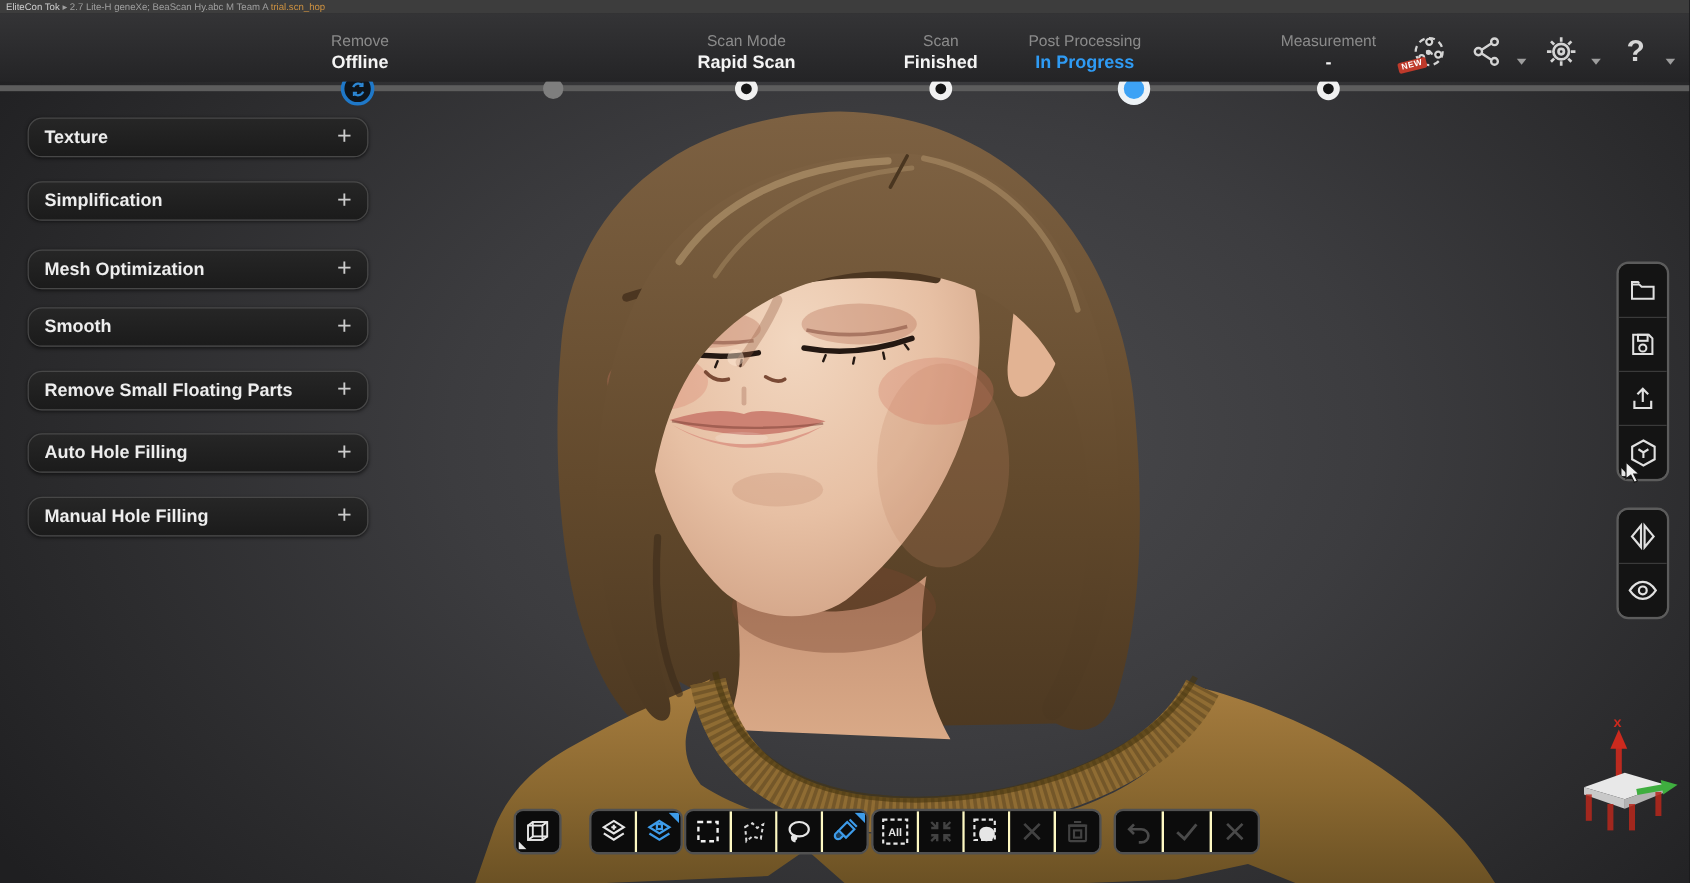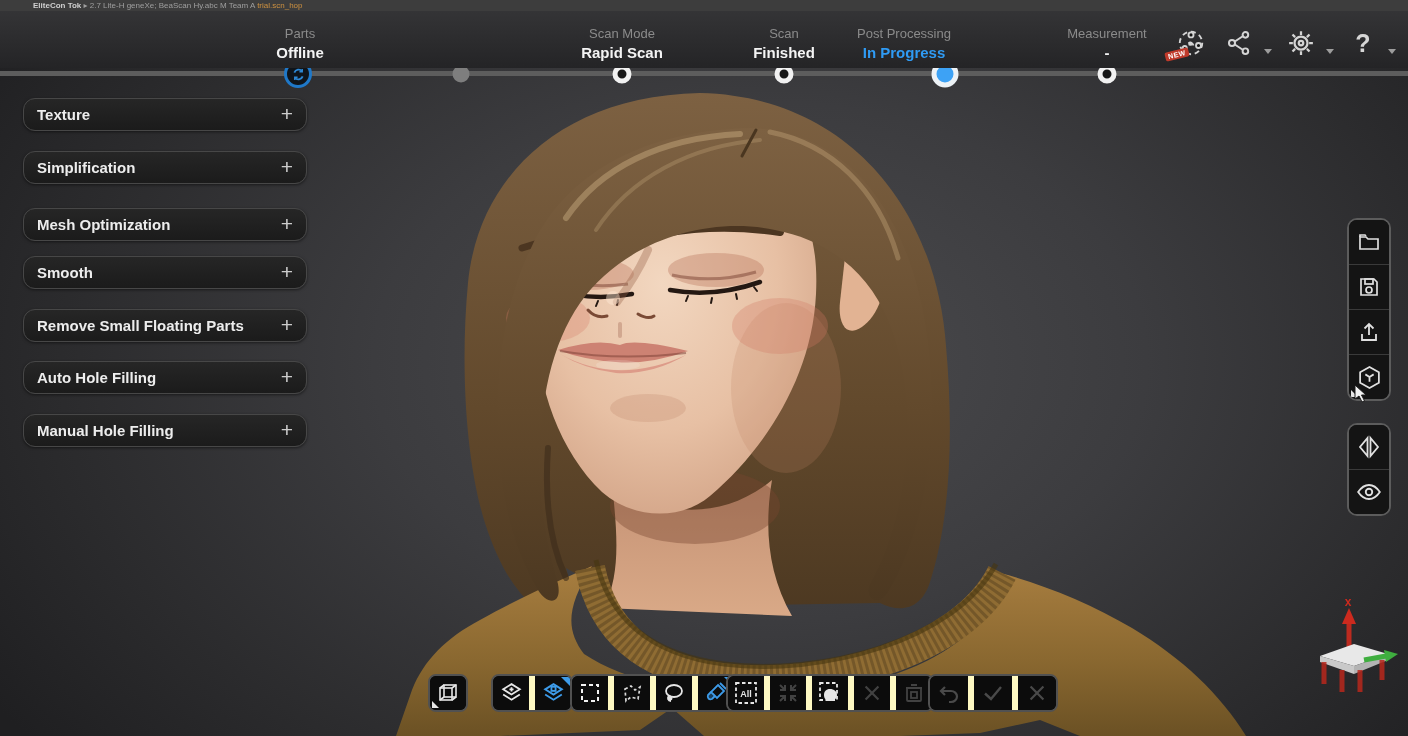--- a/index.html
+++ b/index.html
@@ -3,21 +3,21 @@
 <meta charset="utf-8">
 <style>
   html,body{margin:0;padding:0;background:#151515;}
   .stage{position:relative;width:1408px;height:736px;overflow:hidden;
          font-family:"Liberation Sans",sans-serif;background:#232325;}
 
   
   .titlebar{position:absolute;top:0;left:0;right:0;height:11px;background:#3d3d3d;
             color:#b8b8b8;font-size:8px;line-height:11px;padding-left:5px;
             white-space:nowrap;overflow:hidden;z-index:20;}
-  .titlebar .t-main{font-weight:bold;color:#cfcfcf;margin-left:28px;}
+  .titlebar .t-main{font-weight:normal;color:#cfcfcf;}
   .titlebar .t-rest{color:#9f9f9f;}
   .titlebar .t-accent{color:#cd9140;}
 
   
   .header{position:absolute;top:11px;left:0;right:0;height:57px;
           background:linear-gradient(#343436,#29292b 70%,#242426);z-index:10;}
   .brand{position:absolute;left:38px;top:22px;font-size:28px;color:#f3f3f3;
          letter-spacing:.5px;z-index:11;}
   .step{position:absolute;top:26px;width:180px;margin-left:-90px;text-align:center;z-index:11;}
   .step .lab{font-size:13px;color:#8b8b8b;}
@@ -62,21 +62,21 @@
   .rgroup{position:absolute;left:1347px;width:44px;box-sizing:border-box;background:#151515;
           border:2px solid #5c5c5c;border-radius:10px;overflow:hidden;z-index:8;}
   .rbtn{position:relative;width:100%;height:44px;display:flex;align-items:center;
         justify-content:center;border-bottom:1px solid #3a3a3a;cursor:pointer;background:#141414;}
   .rbtn:last-child{border-bottom:none;}
 
   
   .bgroup{position:absolute;top:674px;height:38px;box-sizing:border-box;display:flex;
           background:#0f0f0f;border:2px solid #515151;border-radius:8px;overflow:hidden;z-index:8;}
   .bbtn{position:relative;width:36px;height:34px;display:flex;align-items:center;
-        justify-content:center;border-right:6px solid #fef9c3;background:#0c0c0c;cursor:pointer;}
+        justify-content:center;border-right:2px solid #fef9c3;background:#0c0c0c;cursor:pointer;}
   .bbtn:last-child{border-right:none;}
   .corner-bl{position:absolute;left:2px;bottom:2px;width:7px;height:7px;background:#e6e6e6;
              clip-path:polygon(0 0,0 100%,100% 100%);}
   .corner-tr{position:absolute;right:1px;top:1px;width:9px;height:9px;background:#3d9be9;
              clip-path:polygon(0 0,100% 0,100% 100%);}
 
   
   .gizmo{position:absolute;left:1302px;top:590px;z-index:5;}
   .cursor{position:absolute;left:1354px;top:384px;z-index:30;pointer-events:none;}
 </style>
@@ -85,21 +85,21 @@
 
 <div class="stage">
 
   <div class="titlebar">
     <span class="t-main">EliteCon Tok</span><span class="t-rest"> ▸ 2.7 Lite-H geneXe; BeaScan Hy.abc M Team A </span><span class="t-accent">trial.scn_hop</span>
   </div>
 
   <div class="header"></div>
 
   <div class="step" style="left:300px">
-    <div class="lab">Parts</div>
+    <div class="lab">Remove</div>
     <div class="val">Offline</div>
   </div>
   <div class="step" style="left:622px">
     <div class="lab">Scan Mode</div>
     <div class="val">Rapid Scan</div>
   </div>
   <div class="step" style="left:784px">
     <div class="lab">Scan</div>
     <div class="val">Finished</div>
   </div>

